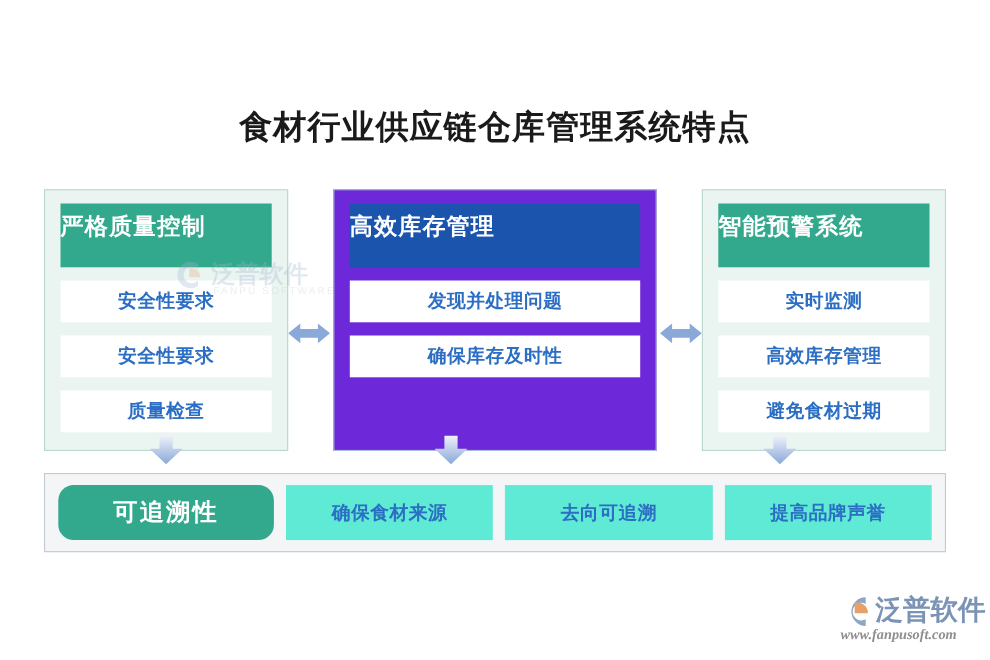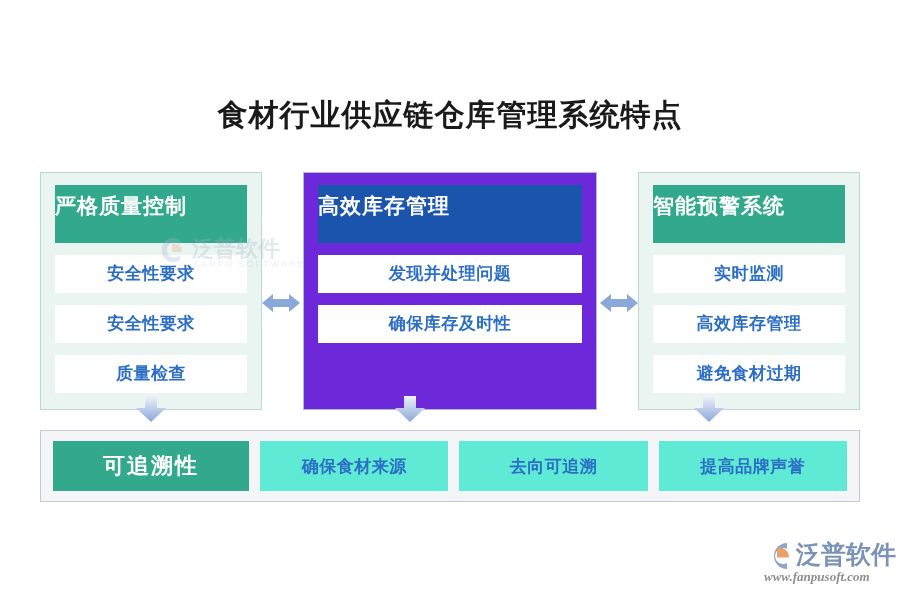--- a/index.html
+++ b/index.html
@@ -126,20 +126,21 @@
   .bottom-head {
     flex: 0 0 196px;
     background: #32a98c;
     color: #ffffff;
     font-size: 22px;
     font-weight: bold;
     display: flex;
     align-items: center;
     justify-content: center;
     letter-spacing: 2px;
+    border-radius: 14px;
   }
   .bottom-item {
     flex: 1 1 0;
     background: #5eead4;
     color: #2b6ec4;
     font-size: 17px;
     font-weight: bold;
     display: flex;
     align-items: center;
     justify-content: center;

